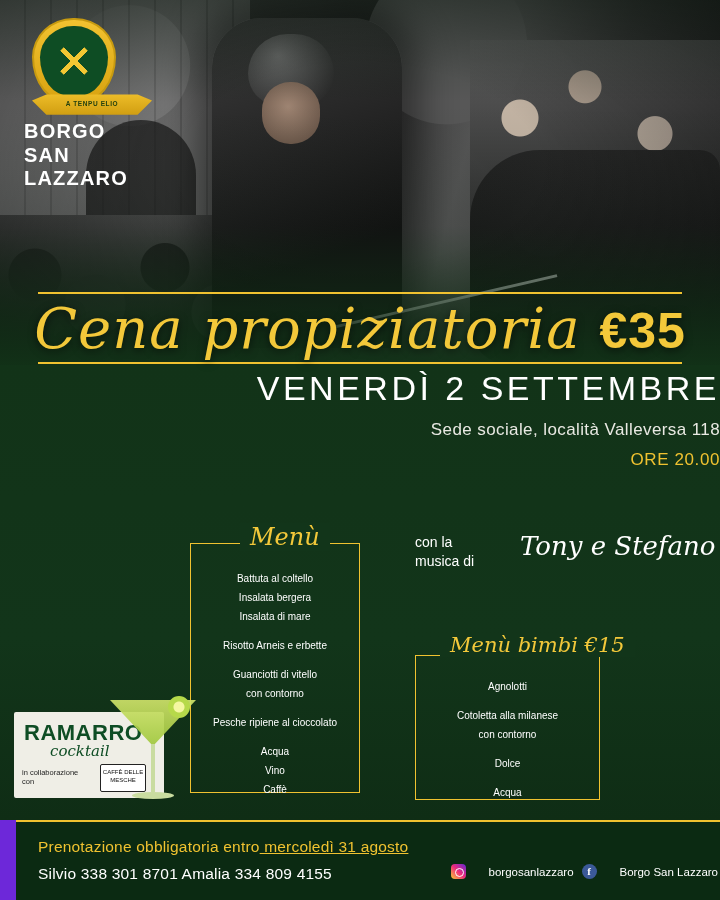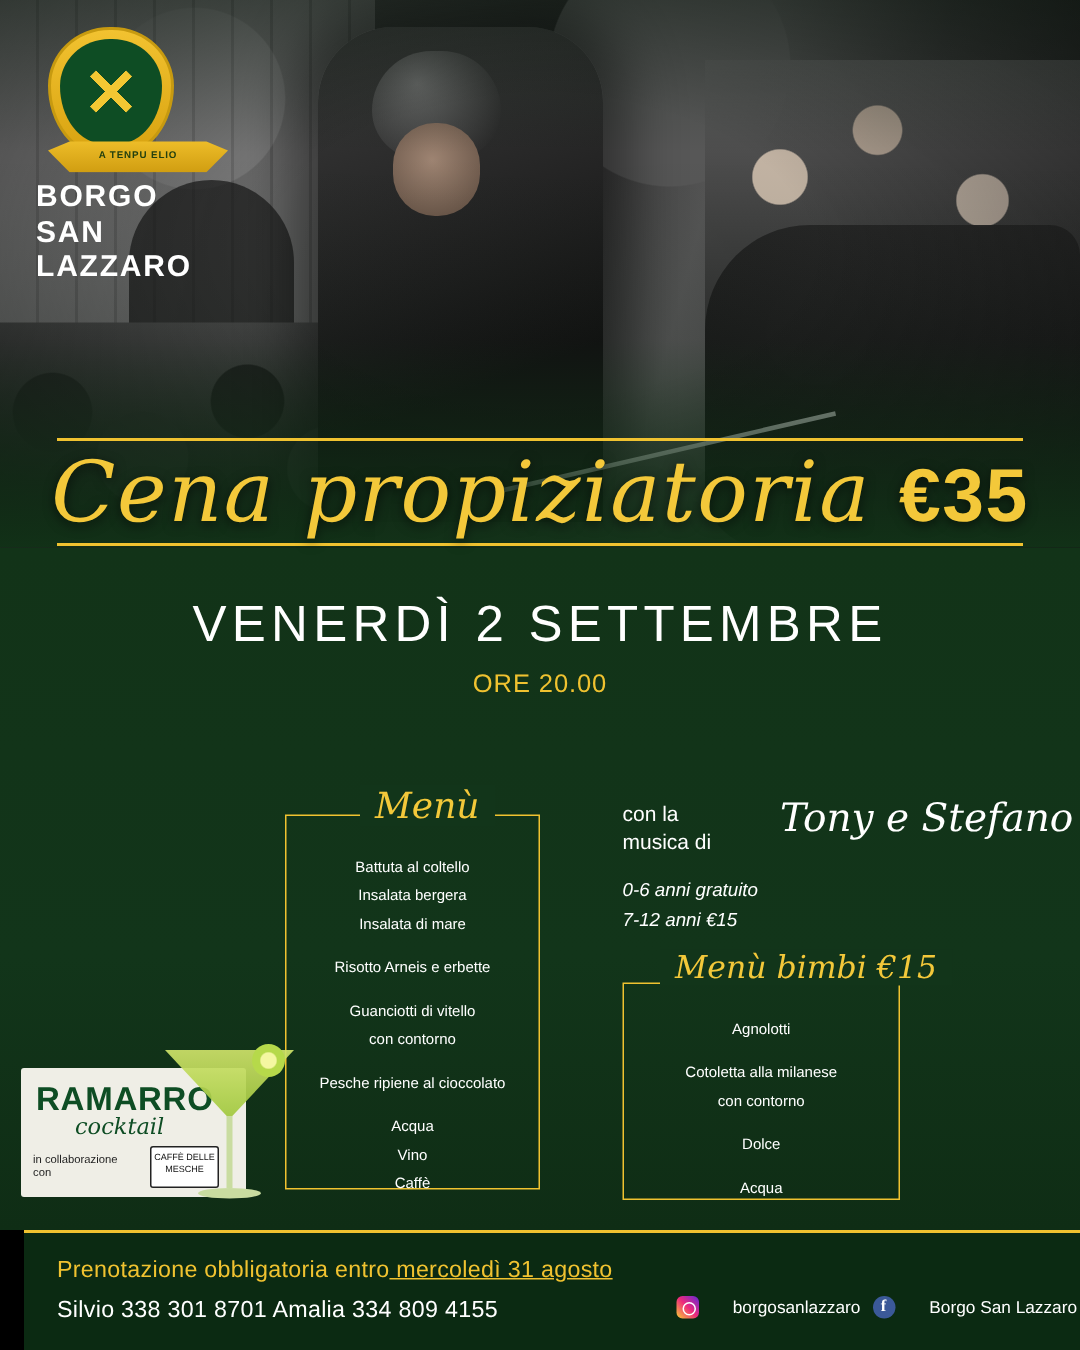--- a/index.html
+++ b/index.html
@@ -5,21 +5,21 @@
   * { box-sizing: border-box; margin: 0; padding: 0; }
   html, body {
     width: 720px; height: 900px;
     background: #0b2010;
     font-family: "Liberation Sans", sans-serif;
     overflow: hidden;
   }
   .poster {
     position: relative;
     width: 720px; height: 900px;
-    background: #000000;
+    background: #6d28d9;
     overflow: hidden;
     text-decoration: underline;
   }
 
   
   .photo {
     position: absolute; left: 0; top: 0; width: 720px; height: 365px;
     background: #2b2b2b;
     overflow: hidden;
   }
@@ -146,21 +146,21 @@
     white-space: nowrap;
   }
   .title-script .price { font-family: "Liberation Sans", sans-serif; font-style: normal; font-weight: bold; font-size: 50px; }
 
   
   .body-green {
     position: absolute; left: 0; top: 365px; width: 720px; height: 455px;
     background: linear-gradient(180deg, #123318 0%, #12351a 60%, #0f2d15 100%);
     z-index: 4;
   }
-  .date-block { position: absolute; left: 0; top: 32px; width: 720px; text-align: center; }
+  .date-block { position: absolute; left: 0; top: 4px; width: 720px; text-align: right; }
   .date-main {
     font-size: 34px; letter-spacing: 3.5px; color: #ffffff; font-weight: 300;
   }
   .date-sub { margin-top: 12px; font-size: 17px; color: #e9e9e3; letter-spacing: .4px; }
   .date-hour { margin-top: 10px; font-size: 17px; color: #f0c230; letter-spacing: .6px; }
   .date-bar { margin-top: 10px; font-size: 17px; color: #ffffff; letter-spacing: .4px; }
 
   
   .menu-box {
     position: absolute; border: 1.6px solid #f0c230;
@@ -302,20 +302,21 @@
     <div class="title-script">
       <span>Cena propiziatoria</span>
       <span class="price">€35</span>
     </div>
   </div>
 
   <div class="body-green">
 
     <div class="date-block">
       <div class="date-main">VENERDÌ 2 SETTEMBRE</div>
+      <div class="date-sub">Sede sociale, località Valleversa 118</div>
       <div class="date-hour">ORE 20.00</div>
     </div>
 
     <div class="menu-box" style="left:190px; top:178px; width:170px; height:250px;"></div>
     <div class="menu-head" style="left:240px; top:158px; font-size:24px;">Menù</div>
     <div class="menu-list" style="left:190px; top:204px; width:170px;">
       <div class="grp">
         <div>Battuta al coltello</div>
         <div>Insalata bergera</div>
         <div>Insalata di mare</div>
@@ -335,24 +336,20 @@
         <div>Vino</div>
         <div>Caffè</div>
       </div>
     </div>
 
     <div class="music-label">
       <div>con la</div>
       <div>musica di</div>
     </div>
     <div class="music-names">Tony e Stefano</div>
-    <div class="kids-prices">
-      <div>0-6 anni gratuito</div>
-      <div>7-12 anni €15</div>
-    </div>
 
     <div class="menu-box" style="left:415px; top:290px; width:185px; height:145px;"></div>
     <div class="menu-head" style="left:440px; top:268px; font-size:21px;">Menù bimbi €15</div>
     <div class="menu-list" style="left:415px; top:312px; width:185px;">
       <div class="grp">
         <div>Agnolotti</div>
       </div>
       <div class="grp">
         <div>Cotoletta alla milanese</div>
         <div>con contorno</div>

